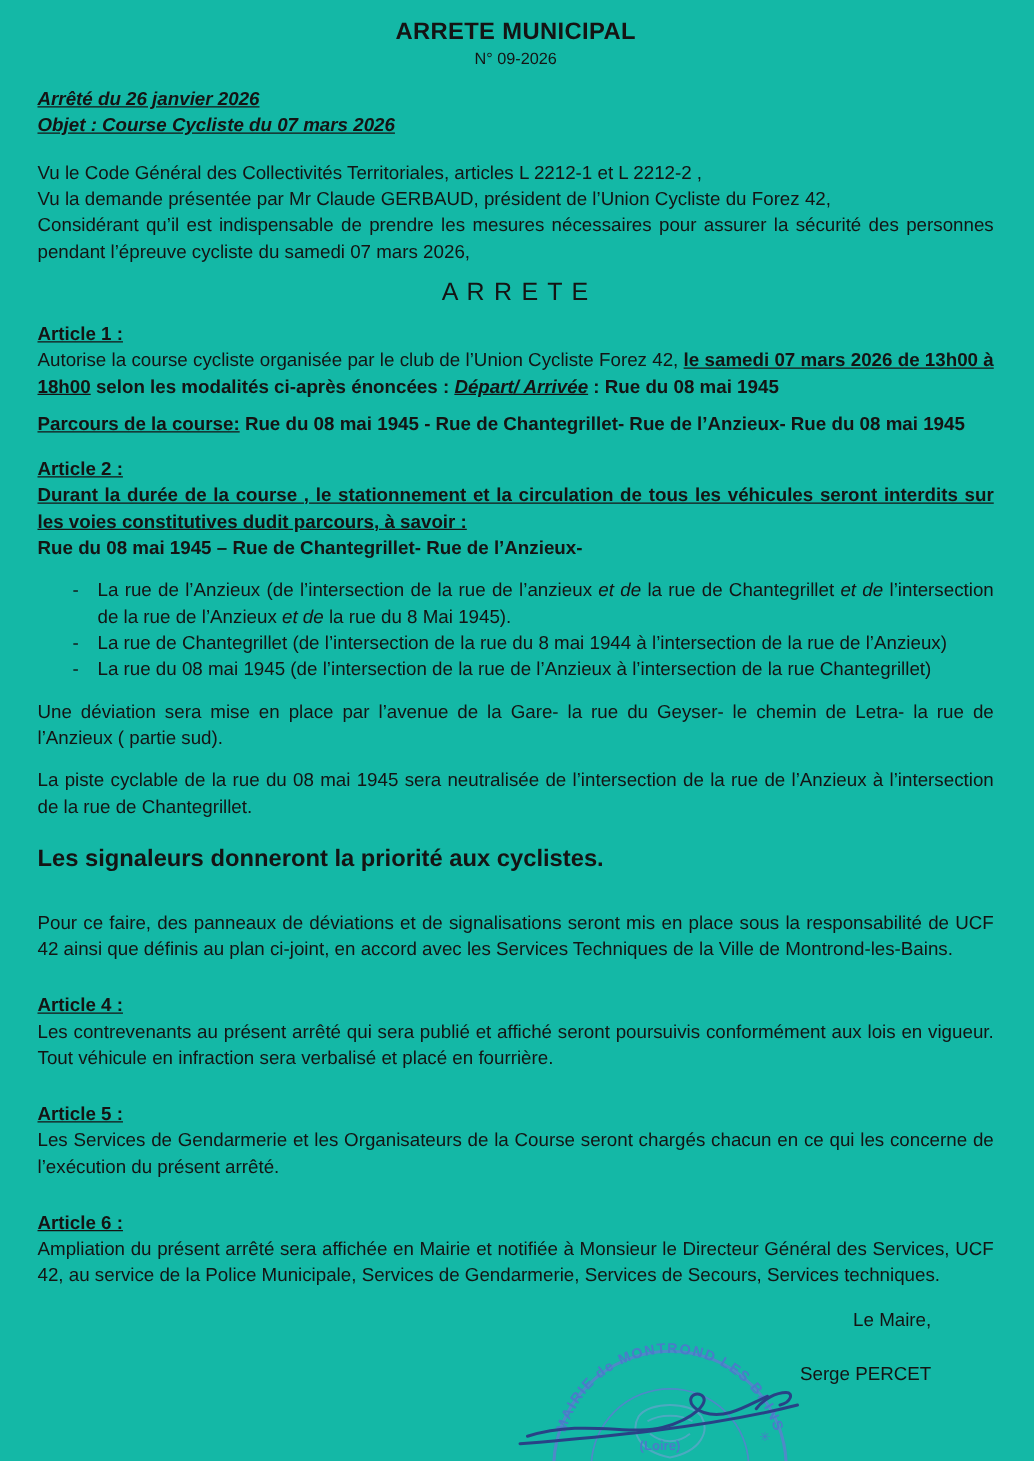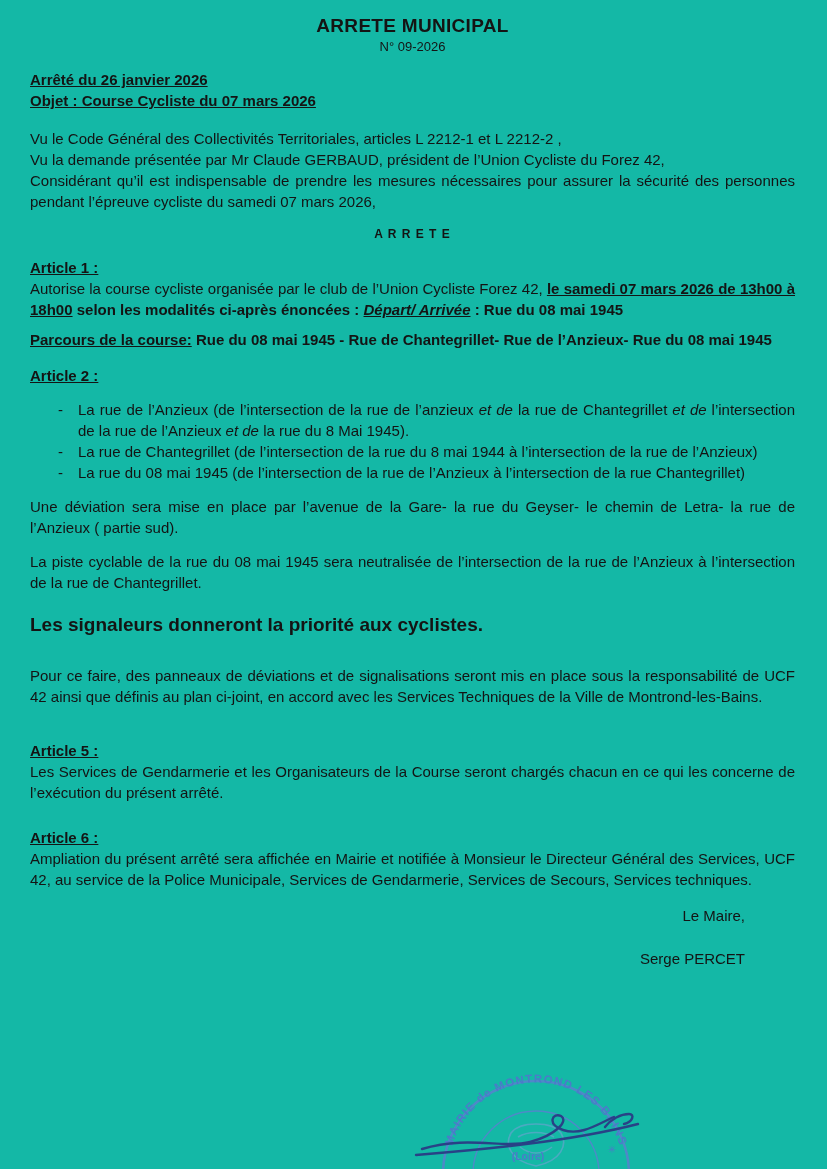--- a/index.html
+++ b/index.html
@@ -18,25 +18,25 @@
     overflow: hidden;
   }
   .b { font-weight: bold; }
   .u { text-decoration: underline; }
   .i { font-style: italic; }
   .center { text-align: center; }
   .just { text-align: justify; }
 
   .doc-title { font-size: 19px; font-weight: bold; letter-spacing: .3px; line-height: 24px; }
   .doc-number { font-size: 13px; line-height: 17px; margin-bottom: 14px; }
-  .head-line { font-weight: bold; text-decoration: underline; }
+  .head-line { font-weight: bold; text-decoration: underline; font-style: italic; }
   .object-line { margin-bottom: 17px; }
 
   .preamble { margin-bottom: 12px; }
-  .arrete-heading { font-size: 12px; font-weight: bold; letter-spacing: 1px; margin: 4px 0 12px 0; }
+  .arrete-heading { font-size: 20px; font-weight: normal; letter-spacing: 1px; margin: 4px 0 12px 0; }
 
   .section { margin-bottom: 15px; }
   .article-label { font-weight: bold; text-decoration: underline; }
   .para { text-align: justify; }
   .gap-s { height: 9px; }
   .gap-m { height: 13px; }
 
   .street-list { list-style: none; margin: 0 0 0 28px; }
   .street-list li { display: flex; }
   .street-list .dash { width: 20px; flex: 0 0 20px; }
@@ -72,20 +72,22 @@
 
   <section class="section">
     <div class="article-label">Article 1 :</div>
     <p class="para"><span>Autorise la course cycliste organisée par le club de l’Union Cycliste Forez 42, </span><span class="b u">le samedi 07 mars 2026 de 13h00 à 18h00</span><span class="b"> selon les modalités ci-après énoncées : </span><span class="b i u">Départ/ Arrivée</span><span class="b"> : Rue du 08 mai 1945</span></p>
     <div class="gap-s"></div>
     <p class="para"><span class="b u">Parcours de la course:</span><span class="b"> Rue du 08 mai 1945 - Rue de Chantegrillet- Rue de l’Anzieux- Rue du 08 mai 1945</span></p>
   </section>
 
   <section class="section">
     <div class="article-label">Article 2 :</div>
+    <p class="para"><span class="b u">Durant la durée de la course , le stationnement et la circulation de tous les véhicules seront interdits sur les voies  constitutives  dudit parcours, à savoir :</span></p>
+    <p class="para"><span class="b">Rue du 08 mai 1945 – Rue de Chantegrillet- Rue de l’Anzieux-</span></p>
     <div class="gap-m"></div>
     <ul class="street-list">
       <li>
         <span class="dash">-</span>
         <span class="li-text"><span>La rue de l’Anzieux (de l’intersection de la rue de l’anzieux </span><span class="i">et de</span><span> la rue de Chantegrillet </span><span class="i">et de</span><span> l’intersection de la rue de l’Anzieux </span><span class="i">et de</span><span> la rue du 8 Mai 1945).</span></span>
       </li>
       <li>
         <span class="dash">-</span>
         <span class="li-text"><span>La rue de Chantegrillet (de l’intersection de la rue du 8 mai 1944 à l’intersection de la rue de l’Anzieux)</span></span>
       </li>
@@ -102,20 +104,24 @@
   </section>
 
   <div class="gap-m"></div>
 
   <section class="section">
     <p class="para">Pour ce faire, des panneaux de déviations et de signalisations seront mis en place sous la responsabilité de UCF 42 ainsi que définis au plan ci-joint, en accord avec les Services Techniques de la Ville de Montrond-les-Bains.</p>
   </section>
 
   <div class="gap-s"></div>
 
+  <section class="section">
+    <div class="article-label">Article 4 :</div>
+    <p class="para">Les contrevenants au présent arrêté qui sera publié et affiché seront poursuivis conformément aux lois en vigueur. Tout véhicule en infraction sera verbalisé et placé en fourrière.</p>
+  </section>
 
   <div class="gap-s"></div>
 
   <section class="section">
     <div class="article-label">Article 5 :</div>
     <p class="para">Les Services de Gendarmerie et les Organisateurs de la Course seront chargés chacun en ce qui les concerne de l’exécution du présent arrêté.</p>
   </section>
 
   <div class="gap-s"></div>
 

